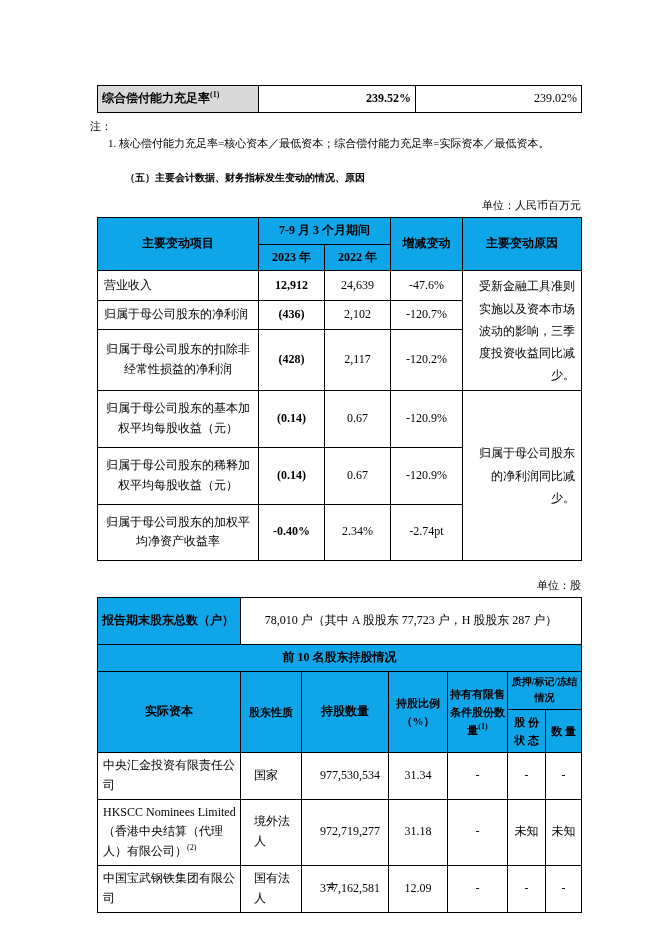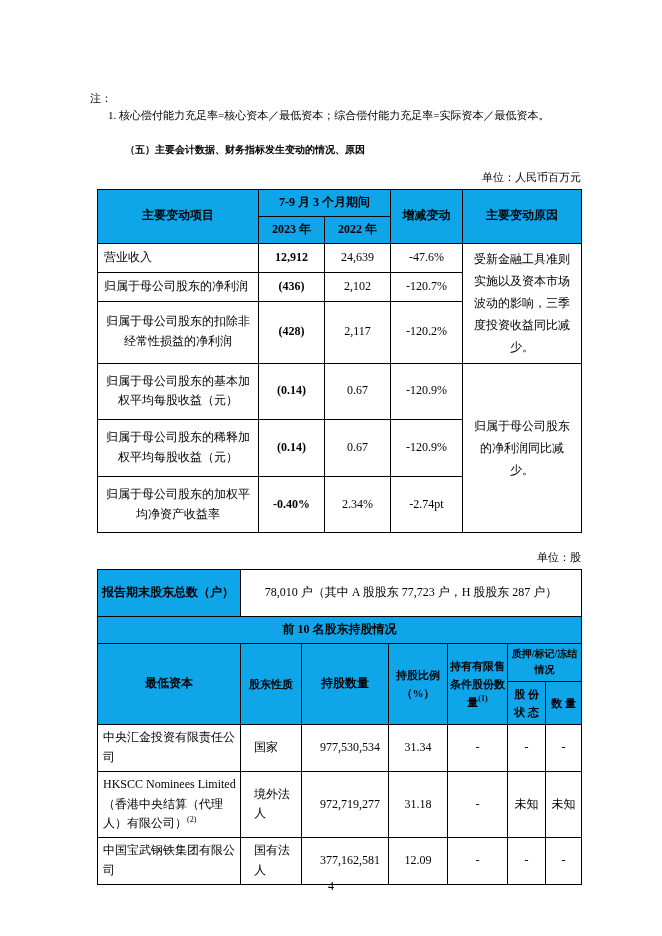--- a/index.html
+++ b/index.html
@@ -23,38 +23,52 @@
   
   .note-block { margin-left:-7px; margin-top:6px; font-size:11px; }
   .note-item { margin-left:18px; margin-top:2px; }
 
   
   .section-title { font-size:10px; font-weight:bold; margin:20px 0 0 28px; }
   .unit-line { text-align:right; font-size:11px; margin:13px 0 4px 0; }
 
   
   .fin-item { padding-left:6px; }
-  .reason-cell { text-align:center; line-height:1.85; padding:4px 6px; }
+  .reason-cell { text-align:right; line-height:1.85; padding:4px 6px; }
 
   
   .sh-total-label { text-align:left; font-weight:bold; }
   .sh-name { text-align:left; padding-left:5px; }
   .sh-nature { text-align:left; padding-left:13px; }
   .sh-shares { text-align:right; padding-right:8px; }
   .pledge-head { font-size:10px; padding:2px 1px; }
   .status-head { white-space:pre-line; font-size:11px; }
   .small-head { font-size:11px; padding:2px 2px; }
 
   .page-number { position:absolute; left:0; right:0; bottom:42px; text-align:center; font-size:12px; }
 </style>
 </head>
 <body>
 
 <div class="content">
 
+  <table>
+    <colgroup>
+        <col style="width:161px">
+        <col style="width:157px">
+        <col style="width:166px">
+      </colgroup>
+    <tbody>
+      <tr>
+        <td class="gray left b"><span>综合偿付能力充足率</span><sup>(1)</sup></td>
+        <td class="right b">239.52%</td>
+        <td class="right">239.02%</td>
+      </tr>
+    </tbody>
+  </table>
 
   <div class="note-block">
     <div>注：</div>
     <div class="note-item">1.  核心偿付能力充足率=核心资本／最低资本；综合偿付能力充足率=实际资本／最低资本。</div>
   </div>
 
   <div class="section-title">（五）主要会计数据、财务指标发生变动的情况、原因</div>
   <div class="unit-line">单位：人民币百万元</div>
 
   <table>
@@ -133,21 +147,21 @@
       </colgroup>
     <tbody>
       <tr>
         <th class="sh-total-label" style="padding:13px 4px;">报告期末股东总数（户）</th>
         <td colspan="6">78,010 户（其中 A 股股东 77,723 户，H 股股东 287 户）</td>
       </tr>
       <tr>
         <th colspan="7">前 10 名股东持股情况</th>
       </tr>
       <tr>
-        <th rowspan="2">最低资本</th>
+        <th rowspan="2">实际资本</th>
         <th rowspan="2" class="small-head">股东性质</th>
         <th rowspan="2">持股数量</th>
         <th rowspan="2" class="small-head">持股比例（%）</th>
         <th rowspan="2" class="small-head"><span>持有有限售条件股份数量</span><sup>(1)</sup></th>
         <th colspan="2" class="pledge-head">质押/标记/冻结情况</th>
       </tr>
       <tr>
         <th class="status-head">股 份
 状 态</th>
         <th class="small-head">数 量</th>

